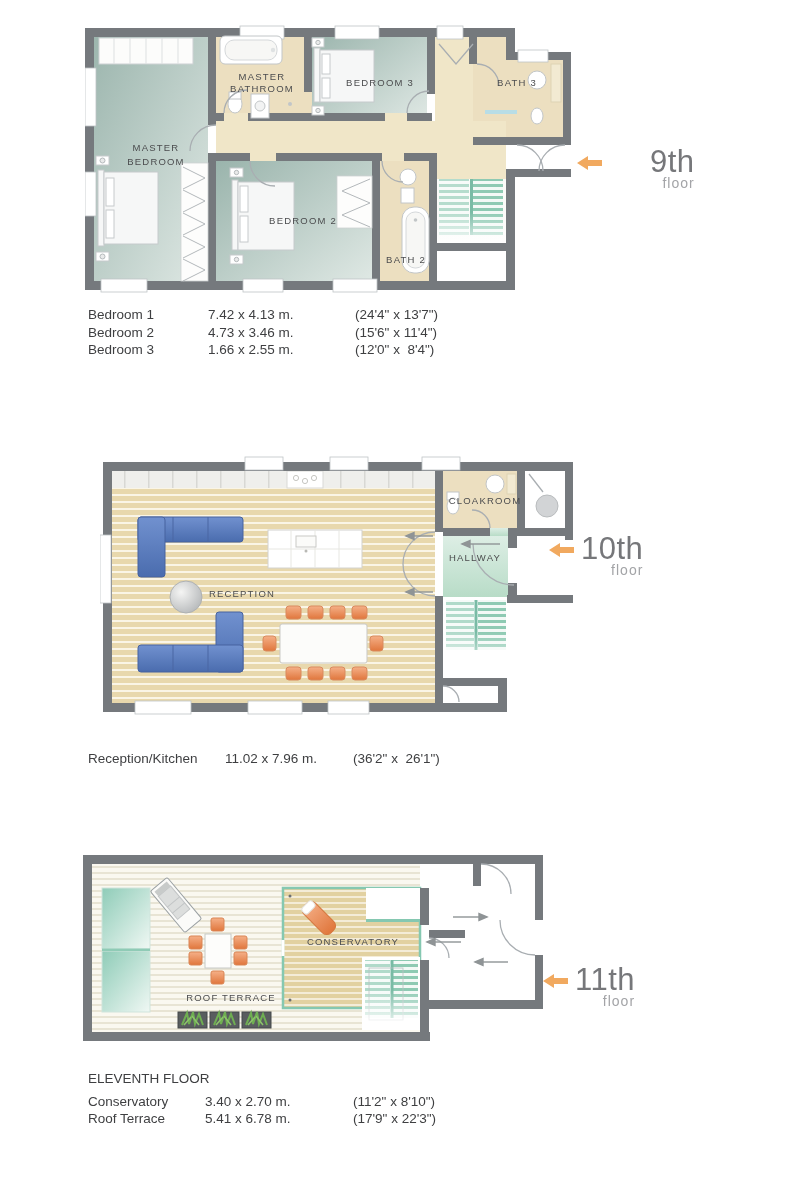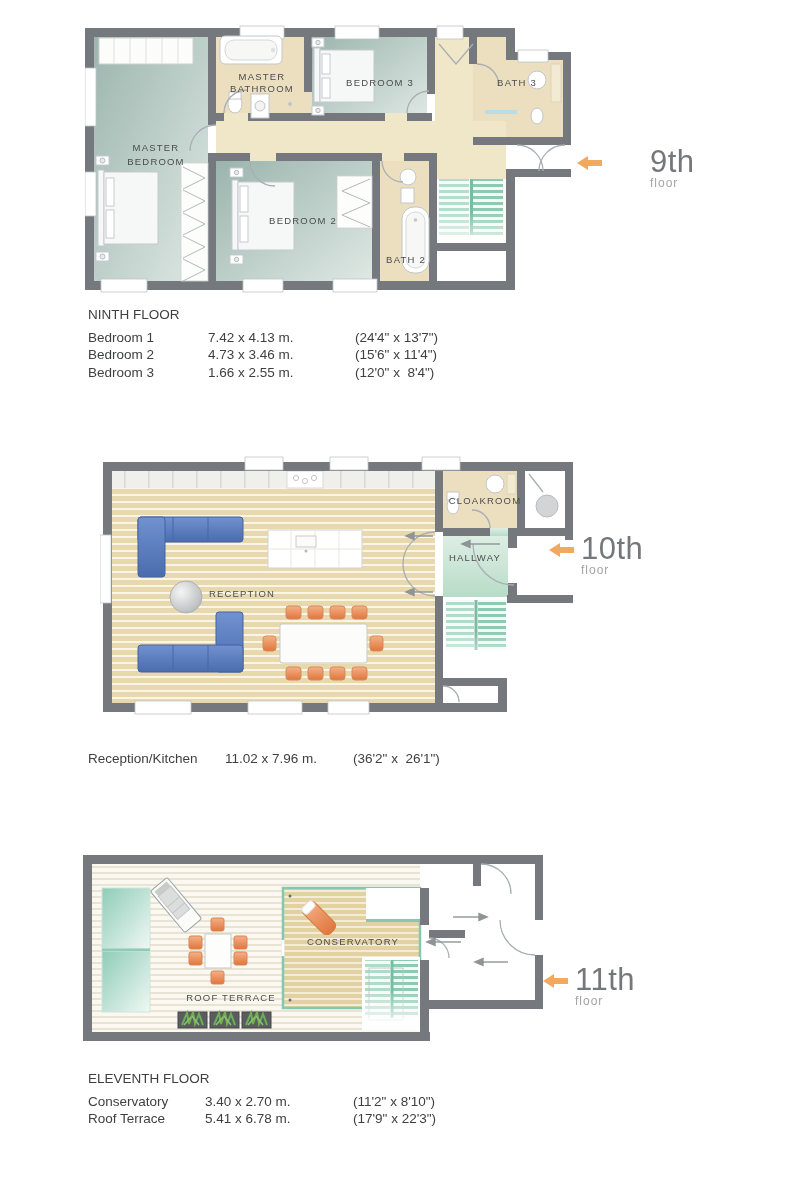--- a/index.html
+++ b/index.html
@@ -5,21 +5,21 @@
   html,body{margin:0;padding:0;background:#fff;}
   .page{position:relative;width:792px;height:1200px;background:#fff;
         font-family:"Liberation Sans",sans-serif;overflow:hidden;}
   .plan{position:absolute;}
   .plan svg{display:block;}
   .rlabel{font-family:"Liberation Sans",sans-serif;font-size:9.5px;letter-spacing:1.2px;
           fill:#4b4c4e;text-anchor:middle;}
   .floor-marker{position:absolute;display:flex;align-items:flex-start;gap:7px;}
   .fm-arrow{margin-top:9px;flex:0 0 auto;}
   .fm-num{font-size:31px;line-height:31px;color:#76777a;letter-spacing:0.5px;}
-  .fm-sub{font-size:12px;line-height:10px;color:#a3a4a7;letter-spacing:1px;text-align:left;margin-top:1px;}
+  .fm-sub{font-size:14px;line-height:10px;color:#a3a4a7;letter-spacing:1px;text-align:right;margin-top:1px;}
   .spec{position:absolute;font-size:13.5px;line-height:17.5px;color:#3e3f41;}
   .spec .title{margin-bottom:5px;}
   .spec .row{display:flex;}
   .spec .c1,.spec .c2,.spec .c3{white-space:pre;}
   .t1 .c1{width:120px;} .t1 .c2{width:147px;}
   .t2 .c1{width:137px;} .t2 .c2{width:128px;}
   .t3 .c1{width:117px;} .t3 .c2{width:148px;}
 </style>
 </head>
 <body>
@@ -207,21 +207,20 @@
     <svg class="fm-arrow" width="25" height="16" viewBox="0 0 25 16">
       <path d="M0,8 L11,1 L11,5 L25,5 L25,11 L11,11 L11,15 Z" fill="#f1a95f"></path>
     </svg>
     <div>
       <div class="fm-num">9th</div>
       <div class="fm-sub">floor</div>
     </div>
   </div>
 
   <div class="spec t1" style="left:88px;top:306px;">
-    <div class="title">NINTH FLOOR</div>
     <div class="row">
       <span class="c1">Bedroom 1</span>
       <span class="c2">7.42 x 4.13 m.</span>
       <span class="c3">(24'4" x 13'7")</span>
     </div>
     <div class="row">
       <span class="c1">Bedroom 2</span>
       <span class="c2">4.73 x 3.46 m.</span>
       <span class="c3">(15'6" x 11'4")</span>
     </div>

